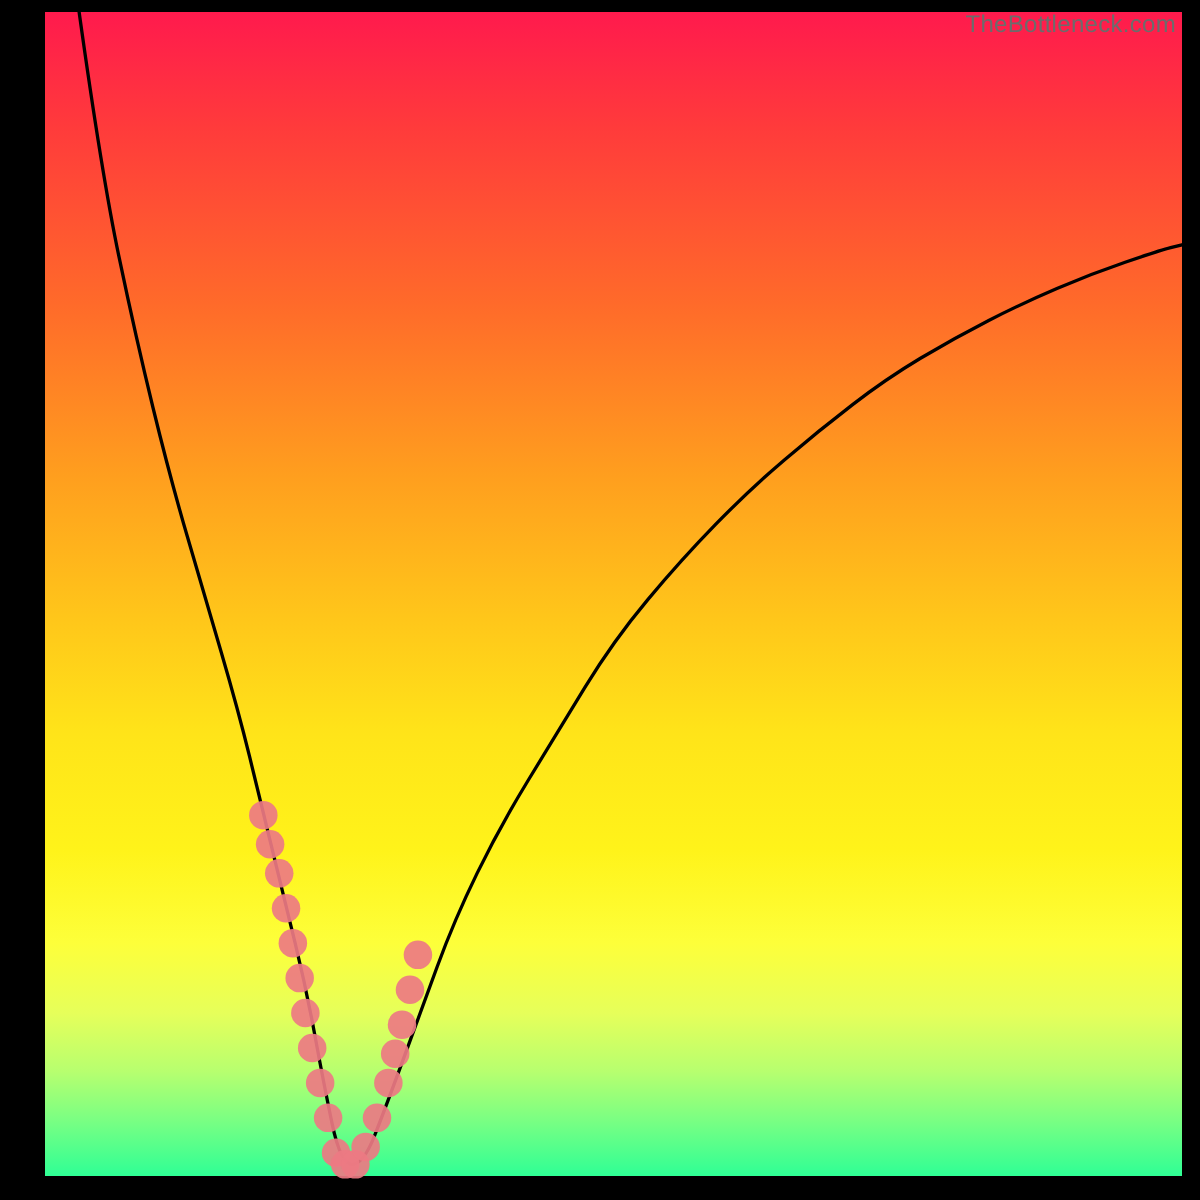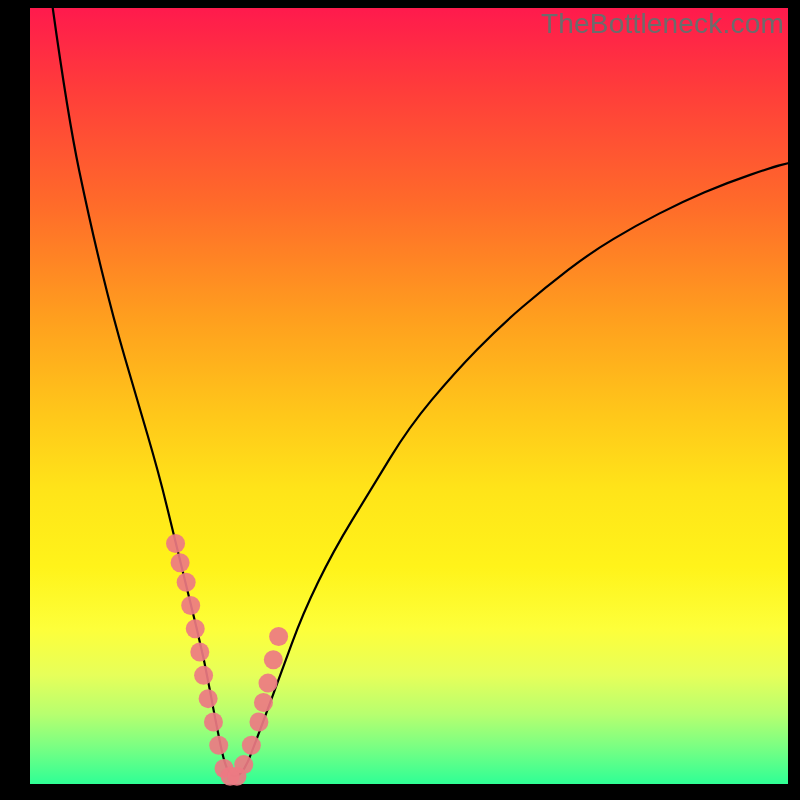--- a/index.html
+++ b/index.html
@@ -29,21 +29,21 @@
       #e6ff5a 86%,
       #b7ff6f 91%,
       #7dff82 95%,
       #2fff95 100%);
   }
   .watermark {
     position: absolute;
     top: 8px;
     right: 16px;
     color: #6c6c6c;
-    font-size: 28px;
+    font-size: 16px;
     font-weight: 500;
     letter-spacing: 0.2px;
     user-select: none;
     pointer-events: none;
   }
   svg.plot {
     position: absolute;
     left: 0;
     top: 0;
   }

